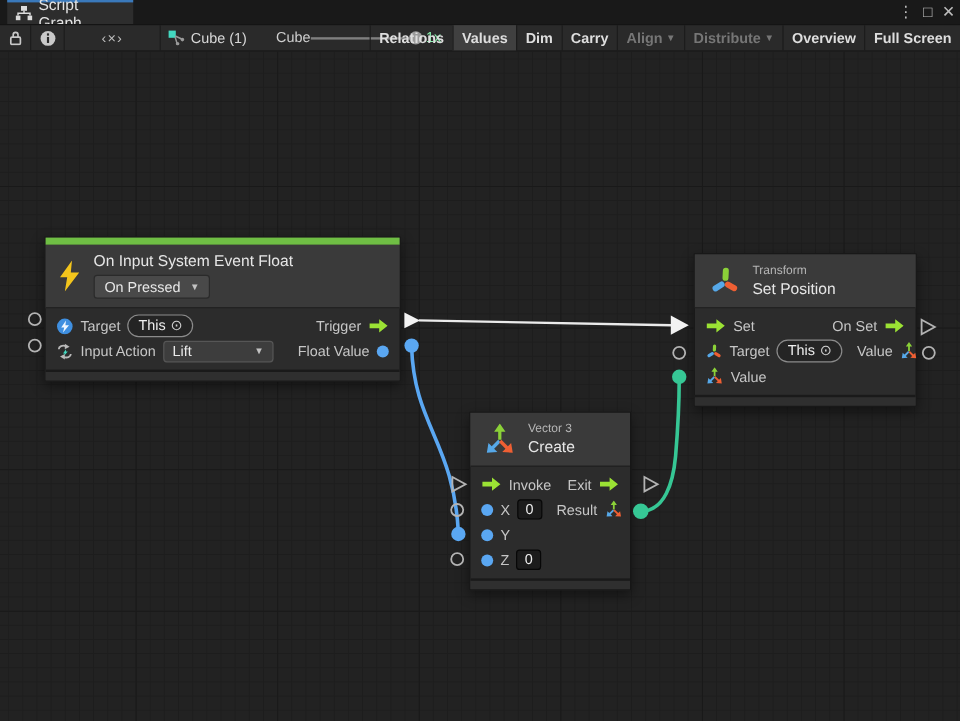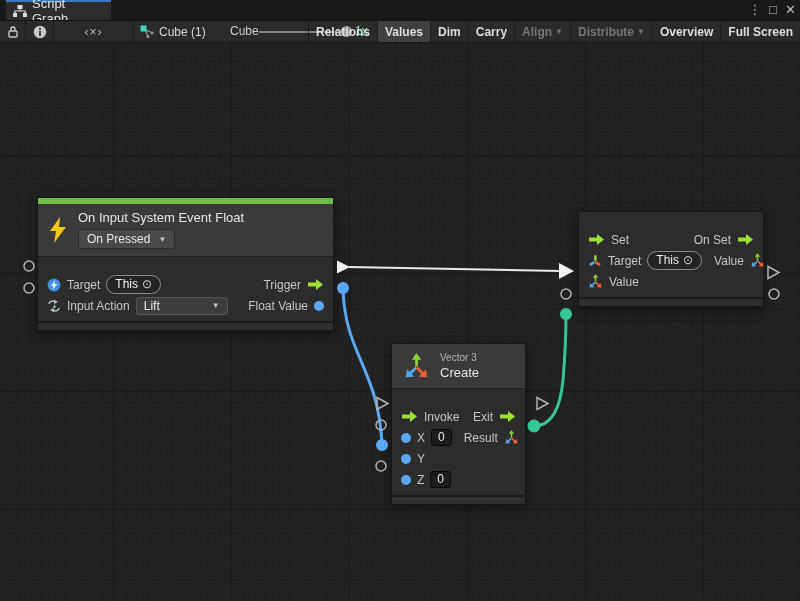--- a/index.html
+++ b/index.html
@@ -51,21 +51,21 @@
     background-position:-5px -6px,-5px -6px,-5px -6px,-5px -6px; }
 
   
   .node { position:absolute; background:#2c2c2c; border:1px solid #161616;
     box-shadow:0 4px 10px rgba(0,0,0,.45); font-size:12px; }
   .accent { height:6px; background:#6fbe44; }
   .nhead { background:#3a3a3a; display:flex; align-items:center; gap:10px;
     padding:6px 10px 7px 10px; border-bottom:1px solid #1d1d1d; }
   .ntitle { font-size:13px; color:#e6e6e6; }
   .ncat { font-size:10px; color:#b5b5b5; margin-bottom:2px; }
-  .nbody { padding:17px 0 5px 0; }
+  .nbody { padding:4px 0 5px 0; }
   .nrow { display:flex; align-items:center; gap:6px; height:21px; padding:0 9px; color:#c6c6c6; }
   .nrow .grow { flex:1; }
   .nfoot { height:9px; background:#2f2f2f; border-top:2px solid #1a1a1a; }
 
   .pill { display:inline-flex; align-items:center; gap:4px; border:1px solid #8b8b8b;
     border-radius:10px; background:#242424; padding:1px 8px 2px 8px; color:#efefef; }
   .pill .picker { color:#cfcfcf; font-size:12px; }
   .dropdown { display:inline-flex; align-items:center; gap:8px; background:#494949;
     border:1px solid #2a2a2a; border-radius:3px; padding:2px 8px; color:#e8e8e8; margin-top:4px; }
   .dropdown .caret, .select .caret { font-size:8px; color:#c2c2c2; }
@@ -226,20 +226,33 @@
         </span>
         <span class="grow"></span>
         <span class="label-r">Float Value</span>
         <span class="dot"></span>
       </div>
     </div>
     <div class="nfoot"></div>
   </div>
 
   <div class="node" style="left:578px; top:211px; width:186px;">
+    <div class="nhead" style="padding:8px 12px;">
+      <span class="icon">
+        <svg width="26" height="26" viewBox="0 0 26 26">
+          <rect x="11.2" y="2" width="5" height="11" rx="2.5" fill="#8bd138" transform="rotate(3 13 8)"></rect>
+          <rect x="2" y="15" width="11" height="5" rx="2.5" fill="#56a8e8" transform="rotate(-32 8 17)"></rect>
+          <rect x="13" y="15" width="11" height="5" rx="2.5" fill="#ee5f33" transform="rotate(30 18 17)"></rect>
+        </svg>
+      </span>
+      <div>
+        <div class="ncat">Transform</div>
+        <div class="ntitle">Set Position</div>
+      </div>
+    </div>
     <div class="nbody">
       <div class="nrow">
         <span class="icon">
           <svg width="17" height="13" viewBox="0 0 17 13">
             <polygon points="1,4.5 9,4.5 9,1 16,6.5 9,12 9,8.5 1,8.5" fill="#9be234"></polygon>
           </svg>
         </span>
         <span>Set</span>
         <span class="grow"></span>
         <span class="label-r">On Set</span>

